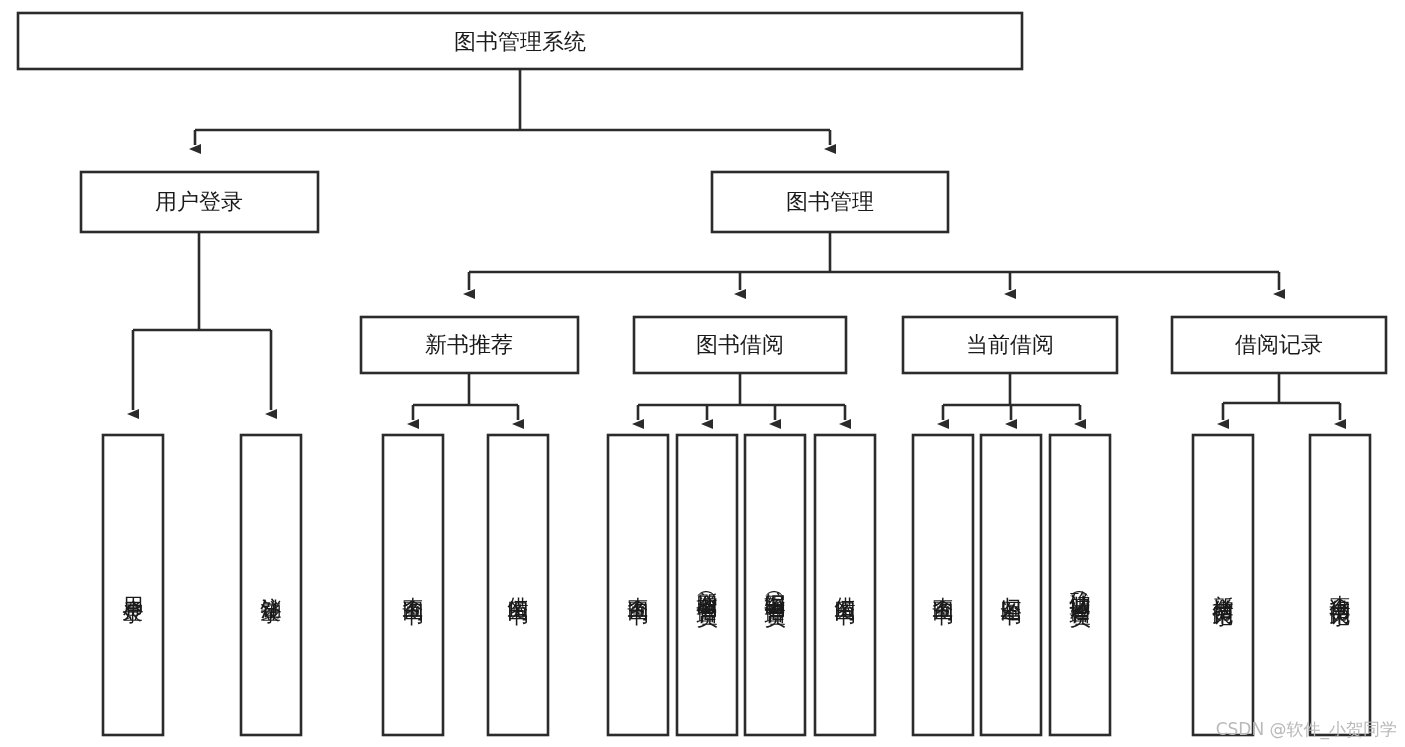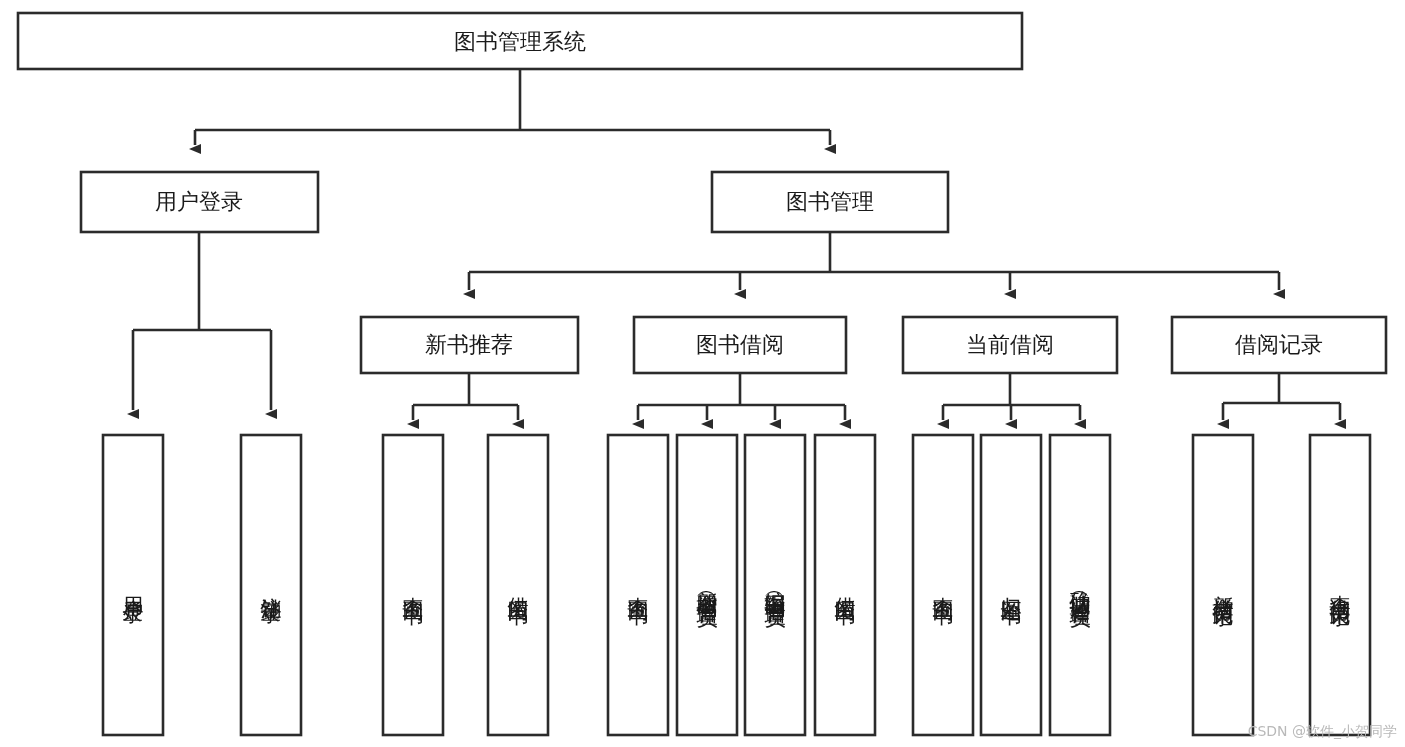--- a/index.html
+++ b/index.html
@@ -54,21 +54,21 @@
     fill: none;
   }
   .arrow-head {
     fill: #2b2b2b;
     stroke: none;
   }
   .watermark {
     position: absolute;
     right: 8px;
     bottom: 6px;
-    font-size: 14px;
+    font-size: 17px;
     color: #b9b9b9;
     font-family: "DejaVu Sans", "Liberation Sans", sans-serif;
     white-space: nowrap;
     pointer-events: none;
   }
 </style>
 </head>
 <body>
 
 <svg id="diagram" viewBox="0 0 1405 747" xmlns="http://www.w3.org/2000/svg">

